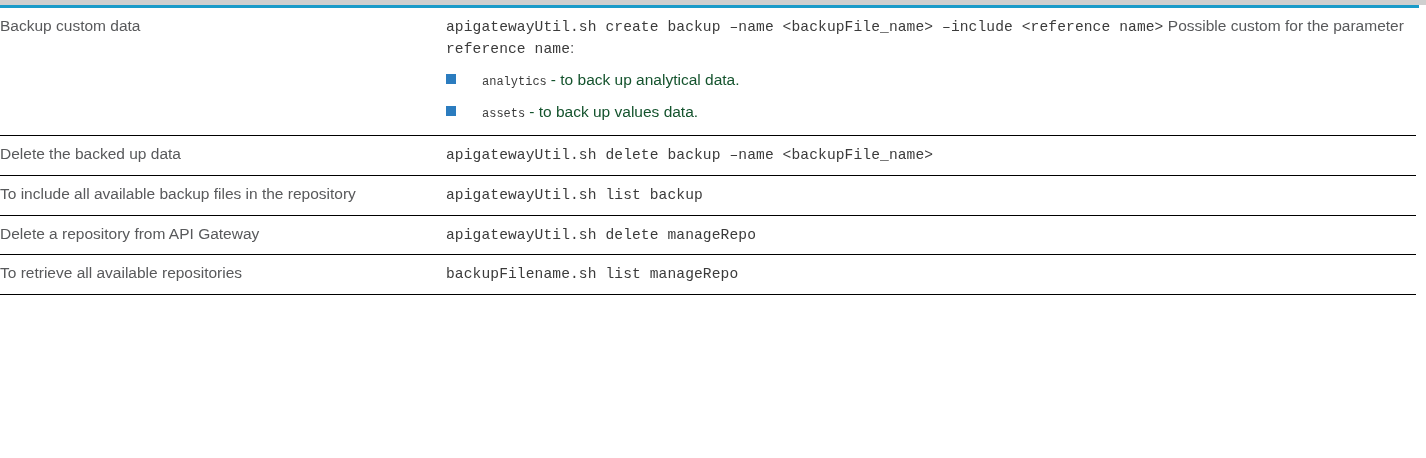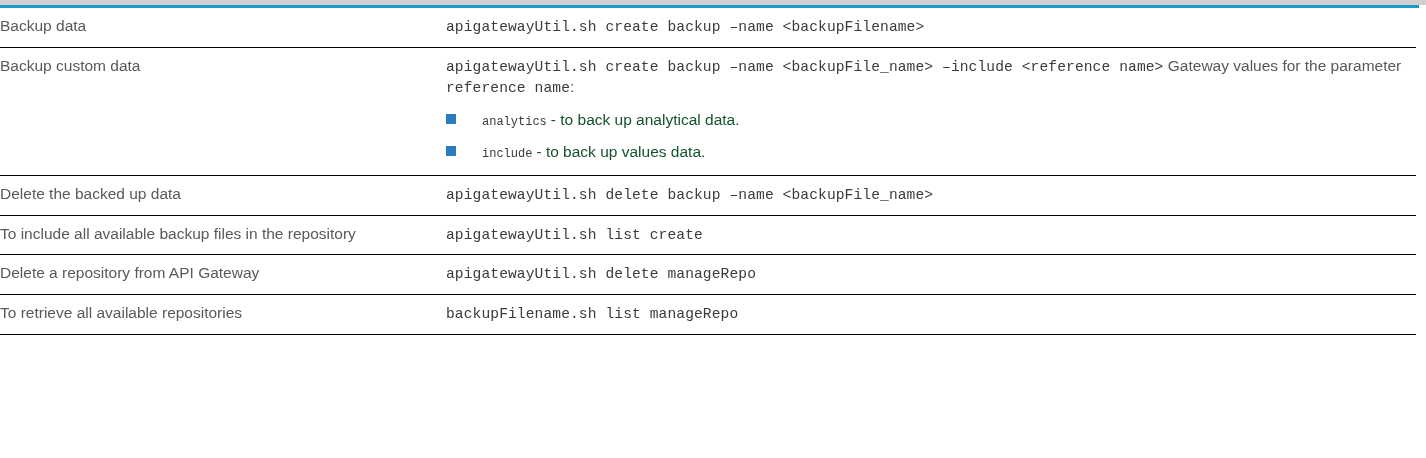--- a/index.html
+++ b/index.html
@@ -110,53 +110,47 @@
 </head>
 <body>
 
 <div id="top-band"></div>
 <div id="top-rule"></div>
 
 <div id="table-wrap">
   <table class="cmd-table">
     <tbody id="table-body">
         <tr>
-          <td class="desc-cell">Backup data</td>
-          <td class="cmd-cell">
-            <span class="note-block"><span class="mono">apigatewayUtil.sh create backup –name &lt;backupFilename&gt;</span></span>
-          </td>
-        </tr>
-        <tr>
           <td class="desc-cell">Backup custom data</td>
           <td class="cmd-cell">
-            <span class="note-block"><span class="mono">apigatewayUtil.sh create backup –name &lt;backupFile_name&gt; –include &lt;reference name&gt;</span><span class="sans-inline"> Gateway values for the parameter </span><span class="mono">reference name</span><span class="sans-inline">:</span></span>
+            <span class="note-block"><span class="mono">apigatewayUtil.sh create backup –name &lt;backupFile_name&gt; –include &lt;reference name&gt;</span><span class="sans-inline"> Possible custom for the parameter </span><span class="mono">reference name</span><span class="sans-inline">:</span></span>
             <ul class="bullets">
               <li>
                 <span class="bullet-square"></span>
                 <span class="bullet-term">analytics</span>
                 <span class="bullet-desc">- to back up analytical data.</span>
               </li>
               <li>
                 <span class="bullet-square"></span>
-                <span class="bullet-term">include</span>
+                <span class="bullet-term">assets</span>
                 <span class="bullet-desc">- to back up values data.</span>
               </li>
             </ul>
           </td>
         </tr>
         <tr>
           <td class="desc-cell">Delete the backed up data</td>
           <td class="cmd-cell">
             <span class="note-block"><span class="mono">apigatewayUtil.sh delete backup –name &lt;backupFile_name&gt;</span></span>
           </td>
         </tr>
         <tr>
           <td class="desc-cell">To include all available backup files in the repository</td>
           <td class="cmd-cell">
-            <span class="note-block"><span class="mono">apigatewayUtil.sh list create</span></span>
+            <span class="note-block"><span class="mono">apigatewayUtil.sh list backup</span></span>
           </td>
         </tr>
         <tr>
           <td class="desc-cell">Delete a repository from API Gateway</td>
           <td class="cmd-cell">
             <span class="note-block"><span class="mono">apigatewayUtil.sh delete manageRepo</span></span>
           </td>
         </tr>
         <tr>
           <td class="desc-cell">To retrieve all available repositories</td>

